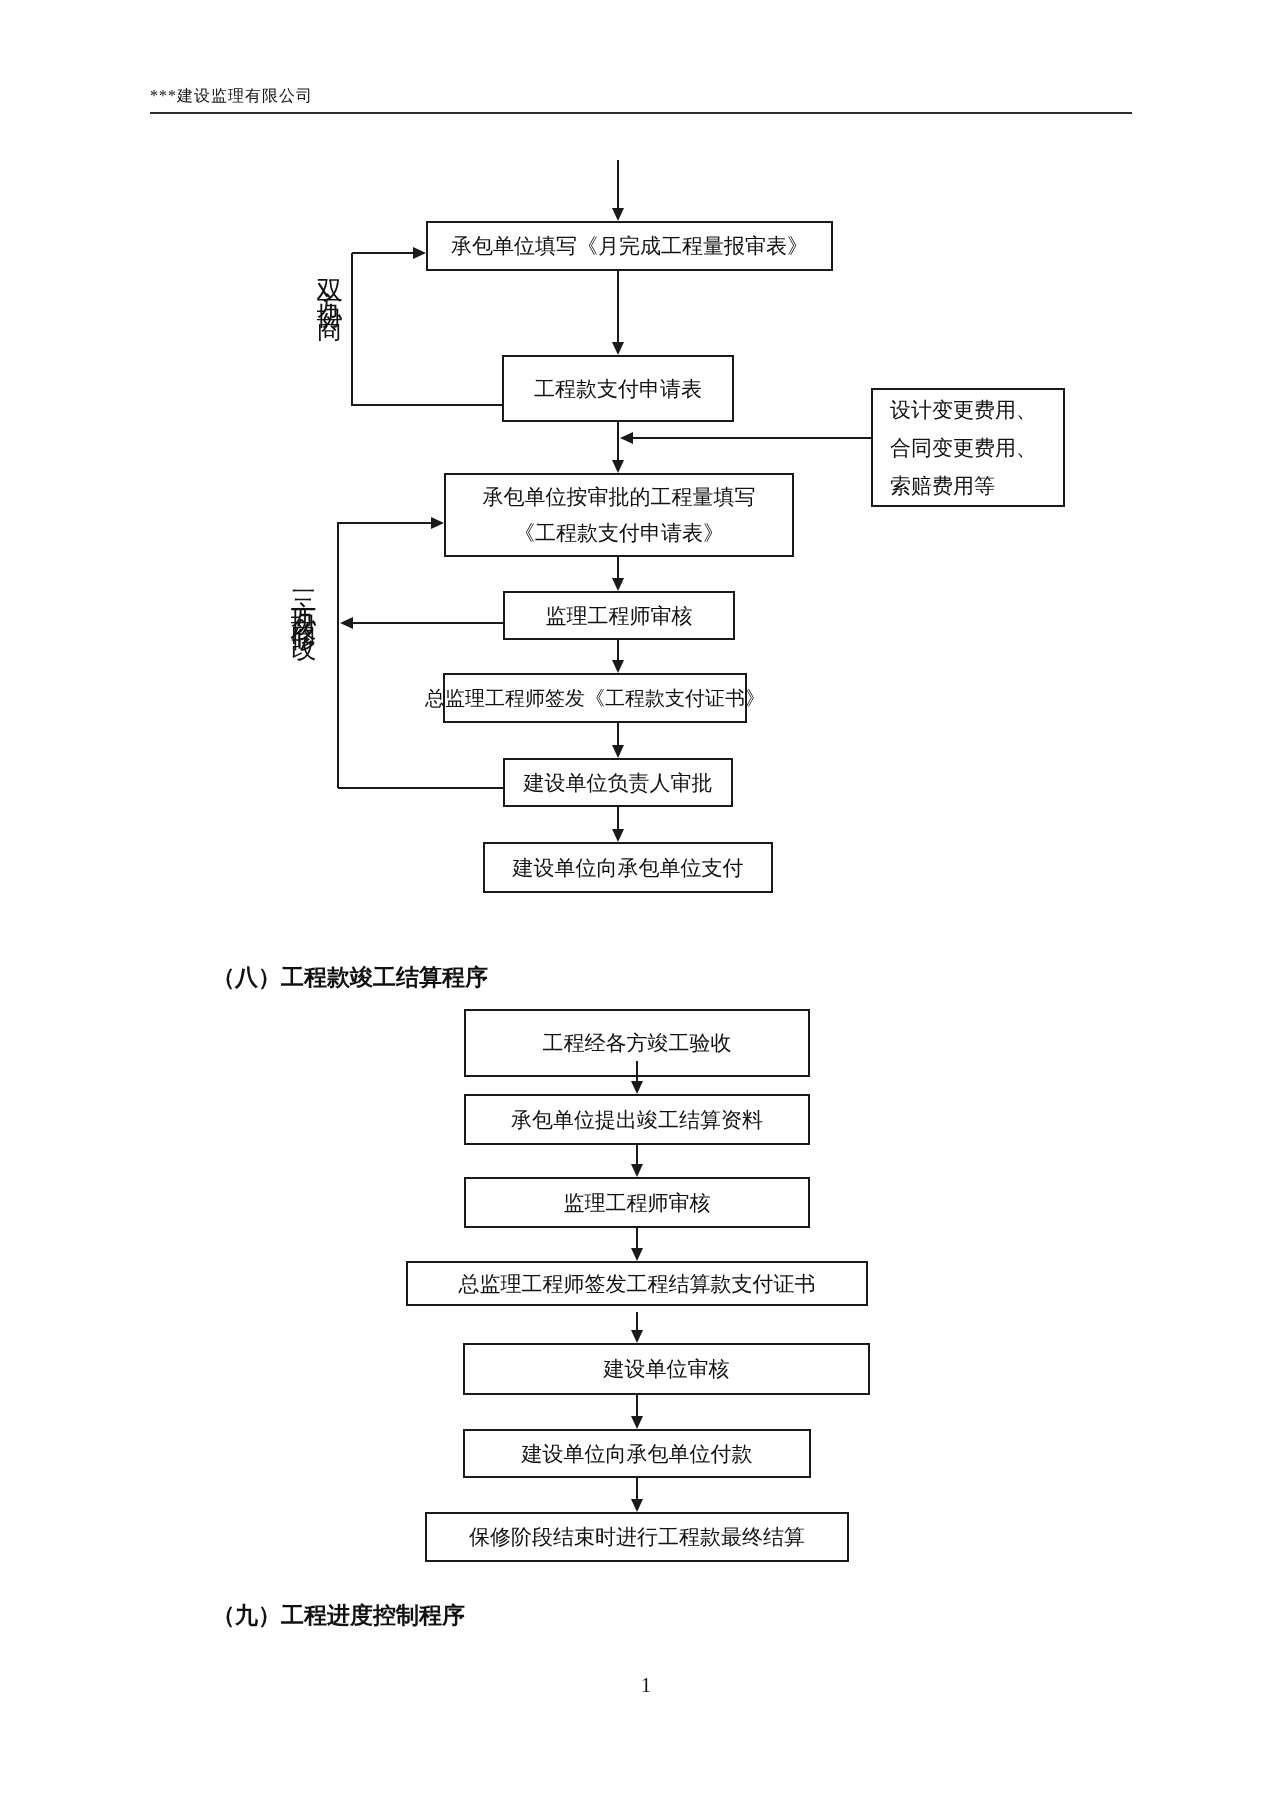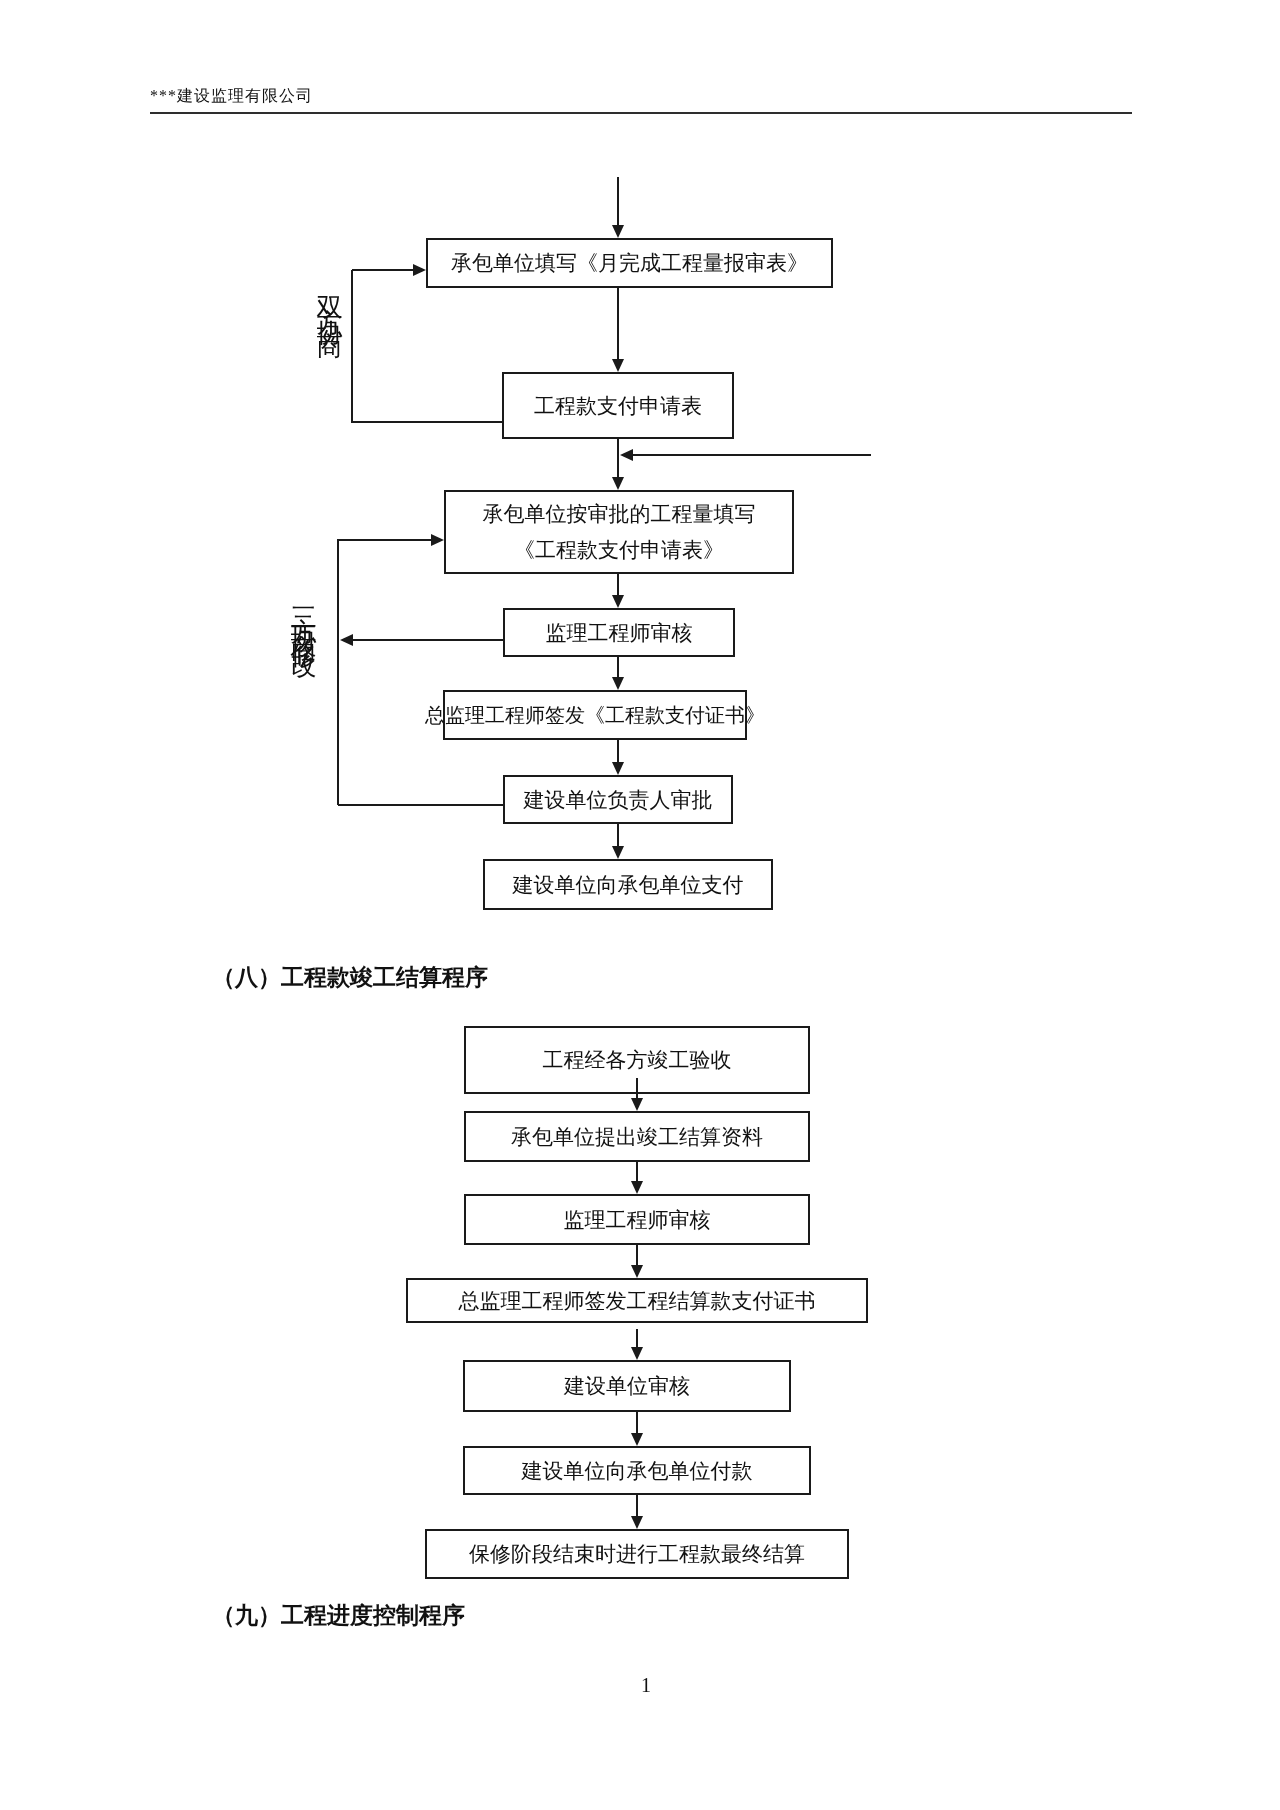--- a/index.html
+++ b/index.html
@@ -5,21 +5,21 @@
   html,body{margin:0;padding:0;background:#e8e8e8;}
   .page{
     position:relative;
     width:1280px;height:1810px;
     margin:0 auto;
     background:#ffffff;
     font-family:"Liberation Serif","DejaVu Serif",serif;
     color:#111111;
     overflow:hidden;
   }
-  .layer{position:absolute;inset:0;margin-top:17px;}
+  .layer{position:absolute;inset:0;}
   
   .hdr-company{position:absolute;left:150px;top:86px;font-size:16px;letter-spacing:1px;white-space:nowrap;}
   .hdr-rule{position:absolute;left:150px;top:112px;width:982px;height:2px;background:#2e2e2e;}
   
   .fbox{
     position:absolute;
     border:2px solid #1a1a1a;
     background:#ffffff;
     display:flex;flex-direction:column;align-items:center;justify-content:center;
     font-size:21px;line-height:36px;text-align:center;white-space:nowrap;
@@ -76,20 +76,25 @@
     <div class="fbox" style="left:502px;top:355px;width:232px;height:67px">
       <span>工程款支付申请表</span>
     </div>
 
     <div class="hl" style="left:352px;top:404px;width:150px"></div>
     <div class="vl" style="left:351px;top:253px;height:153px"></div>
     <div class="hl" style="left:352px;top:252px;width:62px"></div>
     <div class="ah-r" style="left:413px;top:247px"></div>
     <div class="vlabel sp12" style="left:312px;top:258px">双方协商</div>
 
+    <div class="sidebox" style="left:871px;top:388px;width:194px;height:119px">
+      <span>设计变更费用、</span>
+      <span>合同变更费用、</span>
+      <span>索赔费用等</span>
+    </div>
     <div class="hl" style="left:633px;top:437px;width:238px"></div>
     <div class="ah-l" style="left:620px;top:432px"></div>
 
     <div class="vl" style="left:617px;top:422px;height:38px"></div>
     <div class="ah-d" style="left:612px;top:460px"></div>
 
     <div class="fbox" style="left:444px;top:473px;width:350px;height:84px">
       <span>承包单位按审批的工程量填写</span>
       <span>《工程款支付申请表》</span>
     </div>
@@ -152,21 +157,21 @@
     </div>
     <div class="vl" style="left:636px;top:1228px;height:20px"></div>
     <div class="ah-d" style="left:631px;top:1248px"></div>
 
     <div class="fbox" style="left:406px;top:1261px;width:462px;height:45px">
       <span>总监理工程师签发工程结算款支付证书</span>
     </div>
     <div class="vl" style="left:636px;top:1312px;height:18px"></div>
     <div class="ah-d" style="left:631px;top:1330px"></div>
 
-    <div class="fbox" style="left:463px;top:1343px;width:328px;height:52px">
+    <div class="fbox" style="left:463px;top:1343px;width:407px;height:52px">
       <span>建设单位审核</span>
     </div>
     <div class="vl" style="left:636px;top:1395px;height:21px"></div>
     <div class="ah-d" style="left:631px;top:1416px"></div>
 
     <div class="fbox" style="left:463px;top:1429px;width:348px;height:49px">
       <span>建设单位向承包单位付款</span>
     </div>
     <div class="vl" style="left:636px;top:1478px;height:21px"></div>
     <div class="ah-d" style="left:631px;top:1499px"></div>

